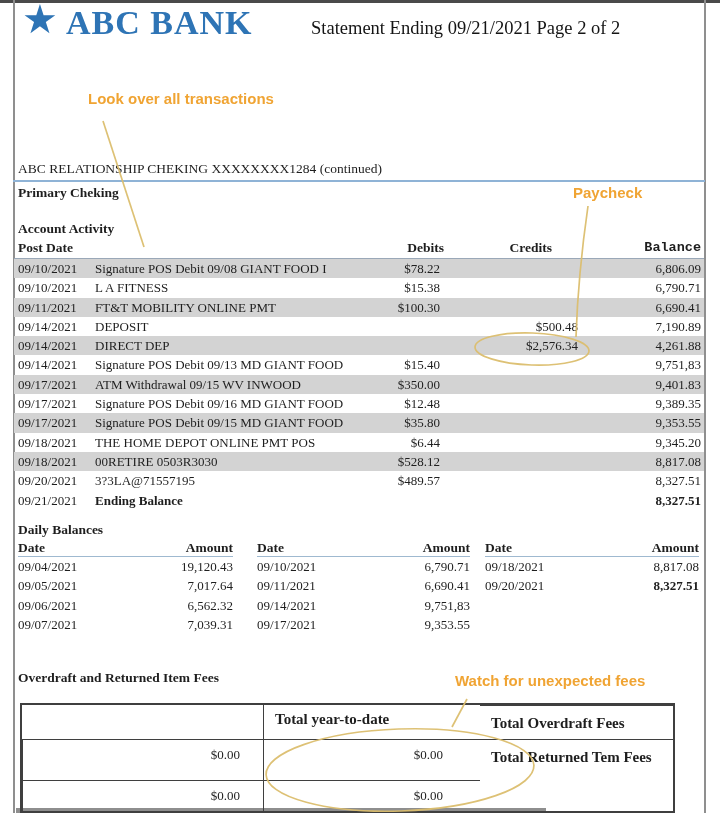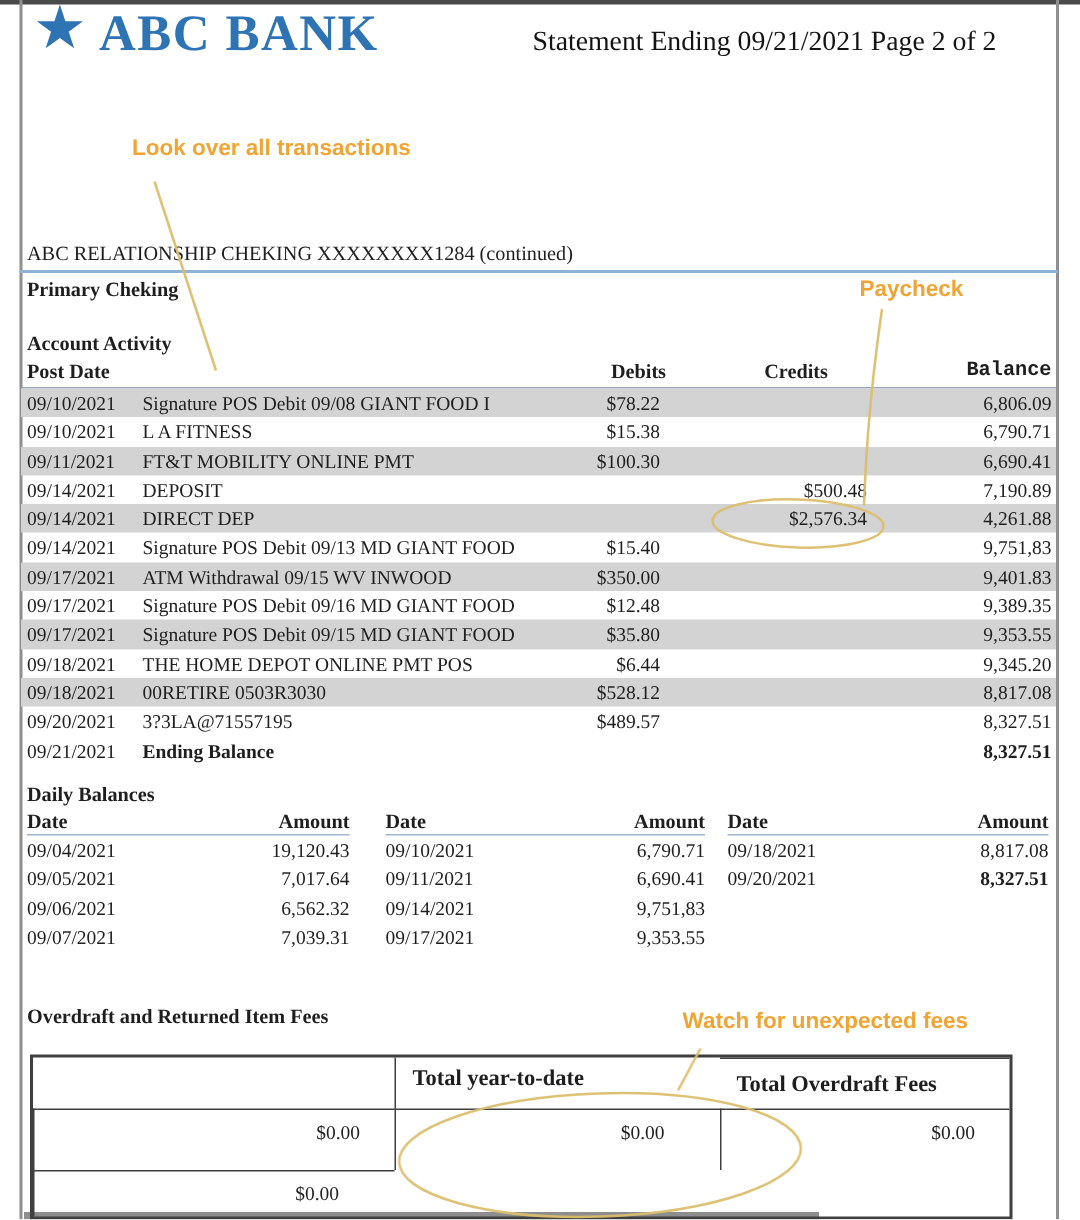--- a/index.html
+++ b/index.html
@@ -9,21 +9,21 @@
   }
   
   .edge-top{position:absolute;left:0;top:0;width:720px;height:3px;background:#4a4a4a;}
   .edge-left{position:absolute;left:13px;top:0;width:2px;height:813px;background:#8f8f8f;}
   .edge-right{position:absolute;left:704px;top:0;width:2px;height:813px;background:#8f8f8f;}
   .bottom-bar{position:absolute;left:16px;top:808px;width:530px;height:5px;background:#8e8e8e;}
 
   
   .logo-star{position:absolute;left:22px;top:-4px;font-size:40px;color:#2E74B5;font-family:"DejaVu Sans",sans-serif;}
   .bank-name{position:absolute;left:66px;top:4px;font-size:34px;font-weight:bold;color:#2E74B5;letter-spacing:1px;}
-  .stmt-line{position:absolute;left:311px;top:18px;font-size:18.5px;color:#141414;margin-left:44px;}
+  .stmt-line{position:absolute;left:311px;top:18px;font-size:18.5px;color:#141414;}
 
   
   .ann{position:absolute;font-family:"Liberation Sans","DejaVu Sans",sans-serif;font-weight:bold;font-size:15px;color:#F0A433;}
   .ann-look{left:88px;top:90px;}
   .ann-paycheck{left:573px;top:184px;}
   .ann-watch{left:455px;top:672px;}
   .marks{position:absolute;left:0;top:0;z-index:6;pointer-events:none;}
 
   
   .acct-title{position:absolute;left:18px;top:161px;font-size:13.5px;}
@@ -261,20 +261,21 @@
       </div>
     </div>
 
   <span class="sec-title fee-title">Overdraft and Returned Item Fees</span>
   <div class="fee-table">
     <div class="fee-cell fee-r1"></div>
     <div class="fee-cell fee-col3 fee-r1 fee-head">Total year-to-date</div>
   <div class="fee-cell fee-label fee-r2">Total Overdraft Fees</div>
       <div class="fee-cell fee-col2 fee-amt period fee-r2">$0.00</div>
       <div class="fee-cell fee-col3 fee-amt ytd fee-r2">$0.00</div>
+      <div class="fee-cell fee-label fee-r3">Total Returned Tem Fees</div>
       <div class="fee-cell fee-col2 fee-amt period fee-r3">$0.00</div>
       <div class="fee-cell fee-col3 fee-amt ytd fee-r3">$0.00</div>
     </div>
 
   <svg class="marks" width="720" height="813" viewBox="0 0 720 813">
     <g fill="none" stroke="#DCBE6E" stroke-width="1.7" opacity="0.95">
       <path d="M103 121 L144 247"></path>
       <path d="M588 206 Q578 275 576 337"></path>
       <ellipse cx="532" cy="349" rx="57" ry="16" transform="rotate(2 532 349)"></ellipse>
       <path d="M467 699 L452 727"></path>

